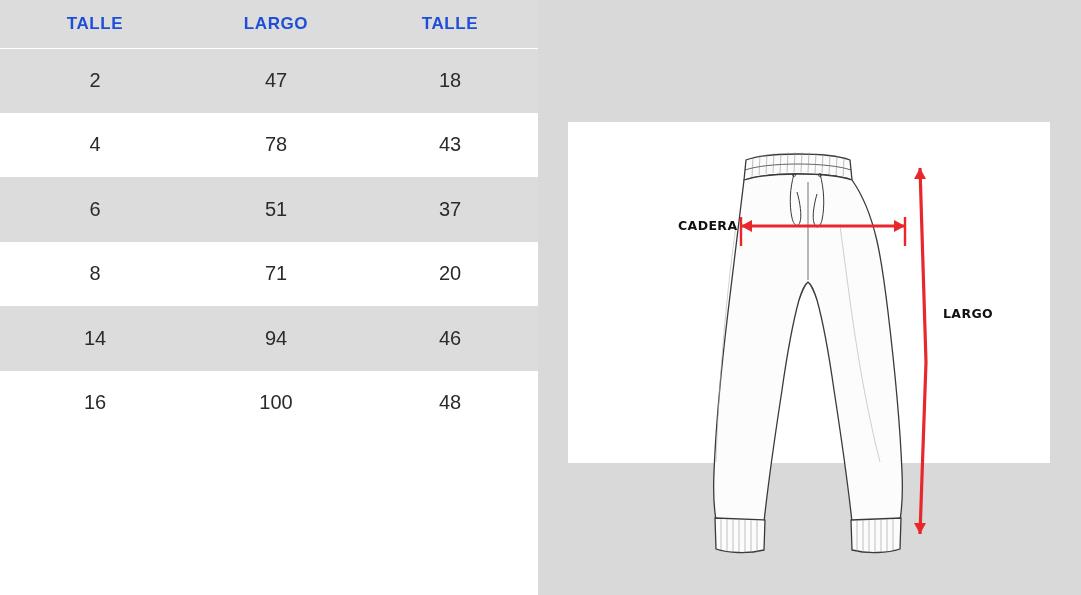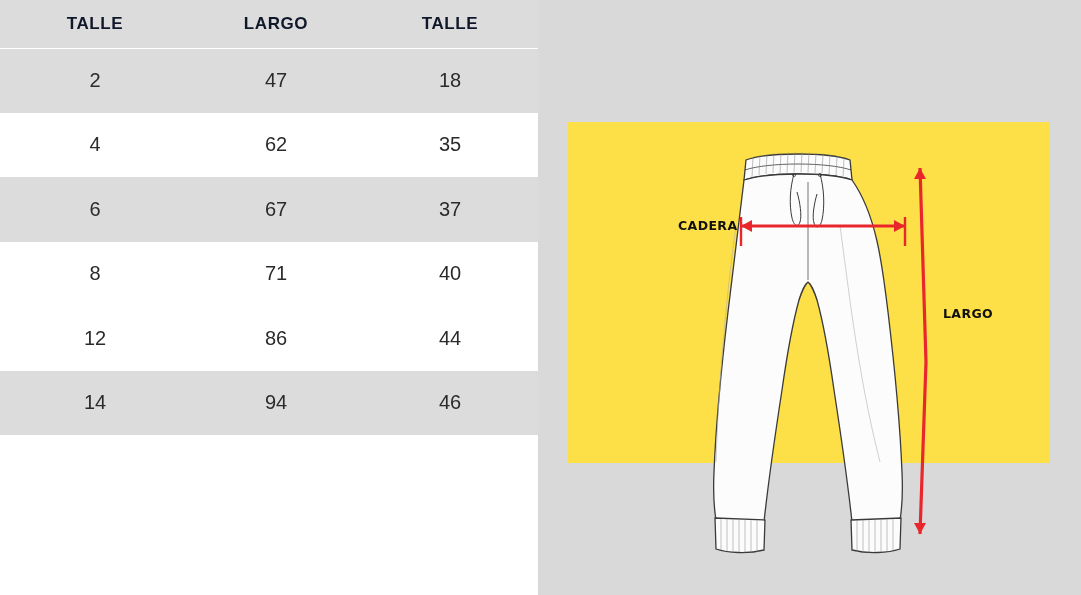--- a/index.html
+++ b/index.html
@@ -28,21 +28,21 @@
     width: 538px;
     border-collapse: collapse;
     table-layout: fixed;
   }
   table.size-table col.c1 { width: 190px; }
   table.size-table col.c2 { width: 172px; }
   table.size-table col.c3 { width: 176px; }
   table.size-table thead th {
     height: 48px;
     background: #dcdcdc;
-    color: #0f172a;
+    color: #1d4ed8;
     font-size: 17px;
     font-weight: bold;
     letter-spacing: 0.6px;
     text-align: center;
     vertical-align: middle;
     border-bottom: 1px solid #ffffff;
   }
   table.size-table tbody td {
     height: 64.5px;
     font-size: 20px;
@@ -64,21 +64,21 @@
     height: 595px;
     background: #d9d9d9;
     flex: 0 0 543px;
   }
   .diagram-card {
     position: absolute;
     left: 30px;
     top: 122px;
     width: 482px;
     height: 341px;
-    background: #fde047;
+    background: #ffffff;
   }
   .diagram-card svg {
     display: block;
     width: 482px;
     height: 432px;
   }
   .lbl {
     font-family: "DejaVu Sans", sans-serif;
     font-size: 12.5px;
     font-weight: bold;
@@ -106,42 +106,42 @@
         </tr>
       </thead>
       <tbody>
         <tr class="shade">
           <td>2</td>
           <td>47</td>
           <td>18</td>
         </tr>
         <tr class="plain">
           <td>4</td>
-          <td>62</td>
-          <td>35</td>
+          <td>78</td>
+          <td>43</td>
         </tr>
         <tr class="shade">
           <td>6</td>
-          <td>67</td>
+          <td>51</td>
           <td>37</td>
         </tr>
         <tr class="plain">
           <td>8</td>
           <td>71</td>
-          <td>40</td>
-        </tr>
-        <tr class="plain">
-          <td>12</td>
-          <td>86</td>
-          <td>44</td>
+          <td>20</td>
         </tr>
         <tr class="shade">
           <td>14</td>
           <td>94</td>
           <td>46</td>
+        </tr>
+        <tr class="plain">
+          <td>16</td>
+          <td>100</td>
+          <td>48</td>
         </tr>
       </tbody>
     </table>
   </div>
 
   <div class="diagram-pane">
     <div class="diagram-card">
       <svg viewBox="0 0 482 432" xmlns="http://www.w3.org/2000/svg">
 
         <g fill="none" stroke="#3a3a3a" stroke-width="1.3">

